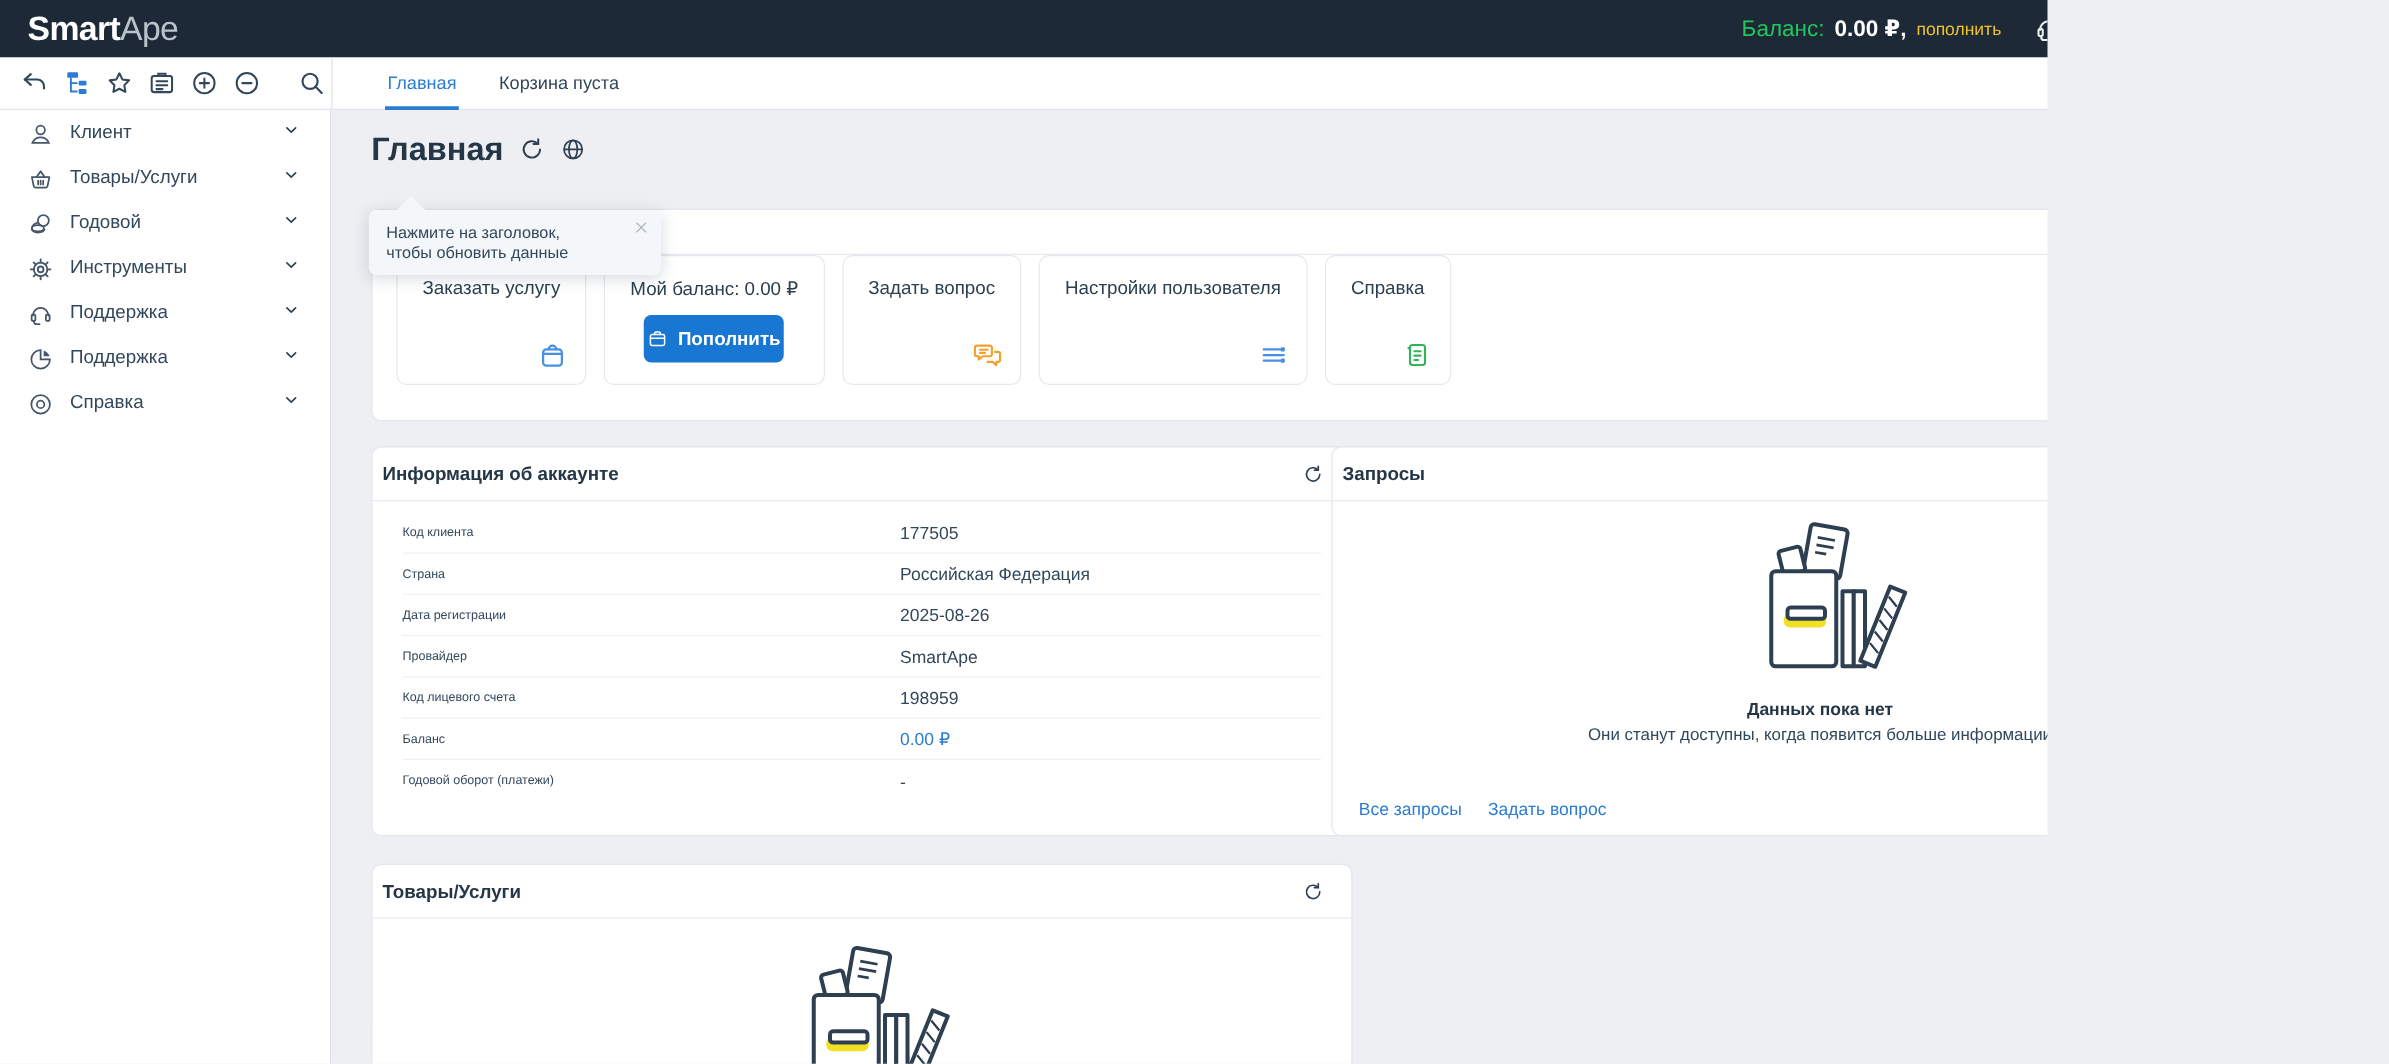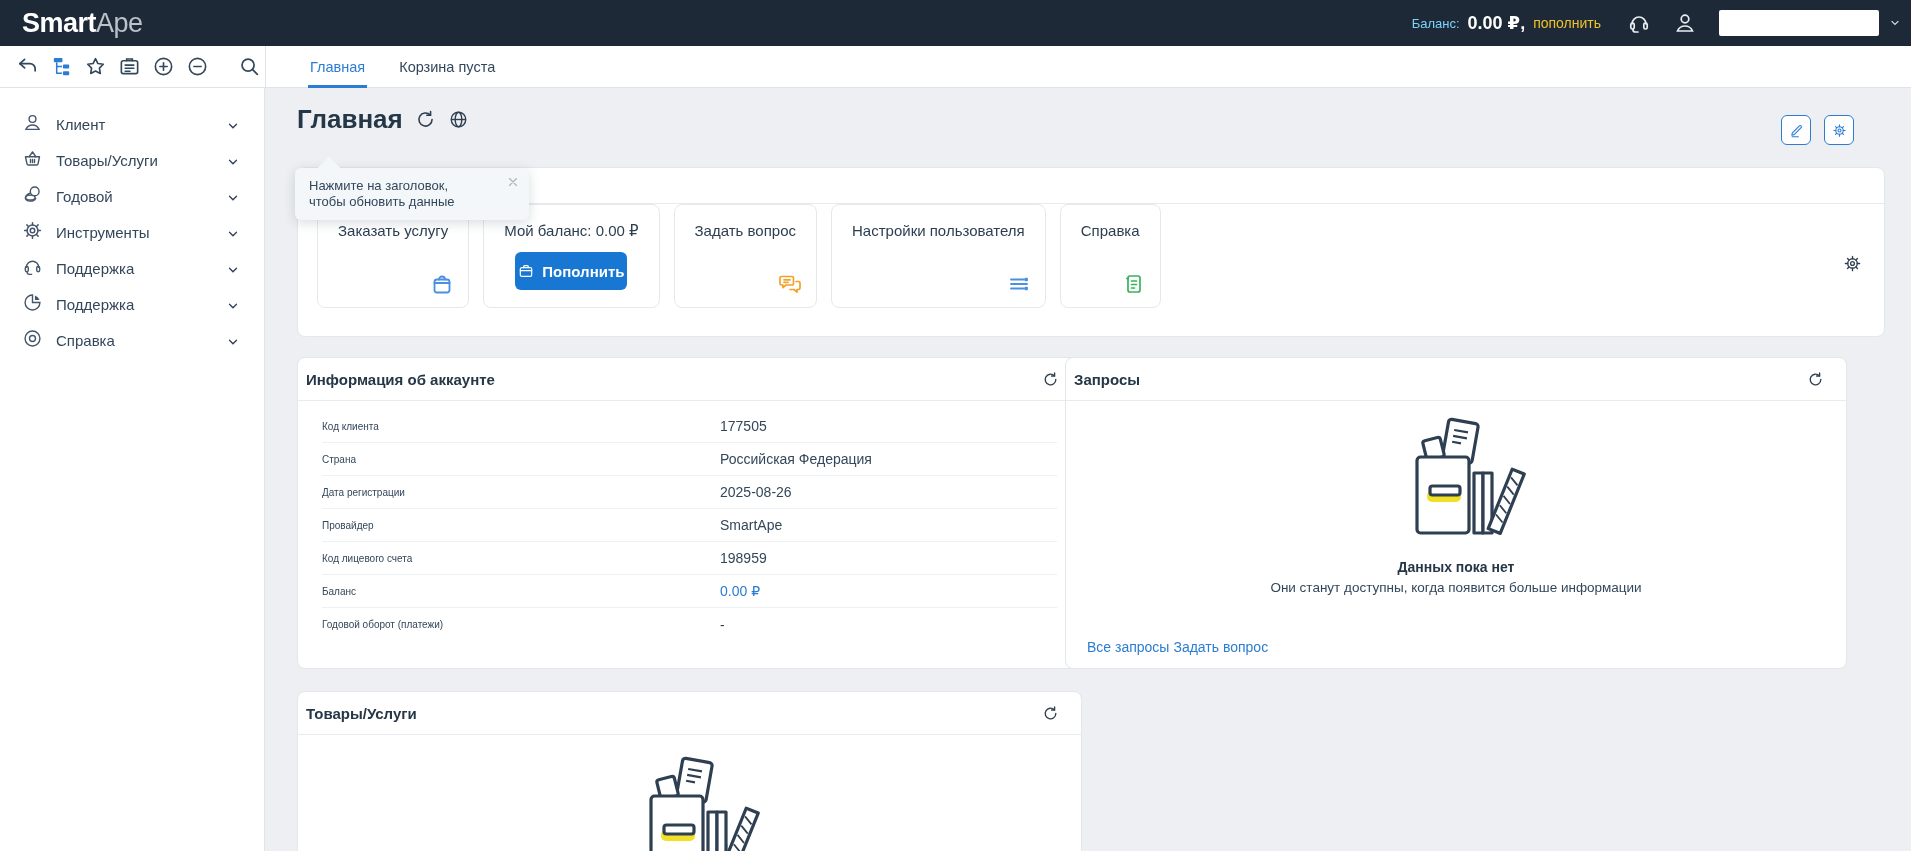--- a/index.html
+++ b/index.html
@@ -1,27 +1,27 @@
 <!DOCTYPE html>
 <html><head>
 <meta charset="utf-8">
 <style>
   * { margin:0; padding:0; box-sizing:border-box; }
   html,body { width:1911px; height:851px; overflow:hidden; background:#edeff2;
     font-family:"Liberation Sans","DejaVu Sans",sans-serif; }
-  #root { position:relative; width:1911px; height:851px; overflow:hidden; }
+  #root { position:relative; width:1638px; height:851px; overflow:hidden; }
 
   
   .topbar { position:absolute; left:0; top:0; width:1911px; height:46px; background:#1d2936;
     display:flex; align-items:center; }
   .logo { margin-left:22px; font-size:27px; letter-spacing:-0.5px; cursor:default; }
   .logo .bold { color:#ffffff; font-weight:700; }
   .logo .light { color:#b9c1c9; font-weight:400; }
   .topbar-right { margin-left:auto; margin-right:10px; display:flex; align-items:center; gap:8px; }
-  .balance-label { color:#7dd3fc; font-size:13px; }
+  .balance-label { color:#22c55e; font-size:18px; }
   .balance-value { color:#ffffff; font-size:18px; font-weight:700; }
   .topup-link { color:#f0c22b; font-size:14px; cursor:pointer; margin-right:18px; }
   .topbar-icon { width:24px; height:24px; color:#e8edf1; margin-right:14px; cursor:pointer; }
   .user-box { width:160px; height:26px; background:#ffffff; border-radius:2px; cursor:pointer; }
   .user-chevron { width:12px; height:12px; color:#c9d2d9; margin-left:2px; }
 
   
   .subbar { position:absolute; left:0; top:46px; width:1911px; height:42px; background:#ffffff;
     border-bottom:1px solid #e0e4e8; display:flex; align-items:center; }
   .tools { display:flex; align-items:center; padding-left:16px; gap:11px; }
@@ -30,21 +30,21 @@
   .tool-btn.search-gap { margin-left:18px; }
   .subbar-divider { width:1px; height:42px; background:#e0e4e8; position:absolute; left:265px; top:0; }
   .tabs { position:absolute; left:308px; top:0; height:42px; display:flex; align-items:center; }
   .tab { height:42px; display:flex; align-items:center; font-size:14.5px; color:#33475b;
     margin-right:30px; padding:0 2px; cursor:pointer; border-bottom:3px solid transparent; padding-top:3px; }
   .tab.active { color:#2b7cd3; border-bottom-color:#2b7cd3; }
 
   
   .sidebar { position:absolute; left:0; top:88px; width:265px; height:763px; background:#ffffff;
     border-right:1px solid #e0e4e8; padding-top:9px; }
-  .side-item { height:36px; display:flex; align-items:flex-end; padding:0 24px 0 22px; cursor:pointer; }
+  .side-item { height:36px; display:flex; align-items:flex-start; padding:0 24px 0 22px; cursor:pointer; }
   .side-icon { width:21px; height:21px; color:#46566a; flex:0 0 21px; }
   .side-label { margin-left:13px; font-size:15px; color:#33475b; }
   .side-chevron { margin-left:auto; width:14px; height:14px; color:#2e3f52; }
 
   
   .main { position:absolute; left:265px; top:88px; width:1646px; height:763px; background:#edeff2; }
   .page-header { position:absolute; left:32px; top:16px; display:flex; align-items:center; gap:12px; }
   .page-title { font-size:26px; font-weight:700; color:#253746; cursor:pointer; }
   .title-icon { width:21px; height:21px; color:#2e3f52; cursor:pointer; }
   .hdr-buttons { position:absolute; right:57px; top:27px; display:flex; gap:13px; }
@@ -89,21 +89,21 @@
   .info-row:last-child { border-bottom:none; }
   .info-label { flex:0 0 398px; font-size:10px; color:#33475b; }
   .info-value { font-size:14px; color:#33475b; }
   .info-value.link { color:#2b7cd3; cursor:pointer; }
 
   .requests-card { left:800px; top:269px; width:782px; height:312px; }
   .empty-wrap { display:flex; flex-direction:column; align-items:center; }
   .empty-illo { margin-top:12px; width:150px; height:130px; }
   .empty-title { margin-top:16px; font-size:14px; font-weight:700; color:#253746; }
   .empty-sub { margin-top:5px; font-size:13.5px; color:#33475b; }
-  .card-links { position:absolute; left:21px; bottom:13px; display:flex; gap:4px; }
+  .card-links { position:absolute; left:21px; bottom:13px; display:flex; gap:21px; }
   .card-link { font-size:14px; color:#2b7cd3; cursor:pointer; }
 
   .products-card { left:32px; top:603px; width:785px; height:312px; }
   .products-card .empty-illo { margin-top:17px; }
 </style>
 </head>
 <body>
 
 <div id="root">
 

